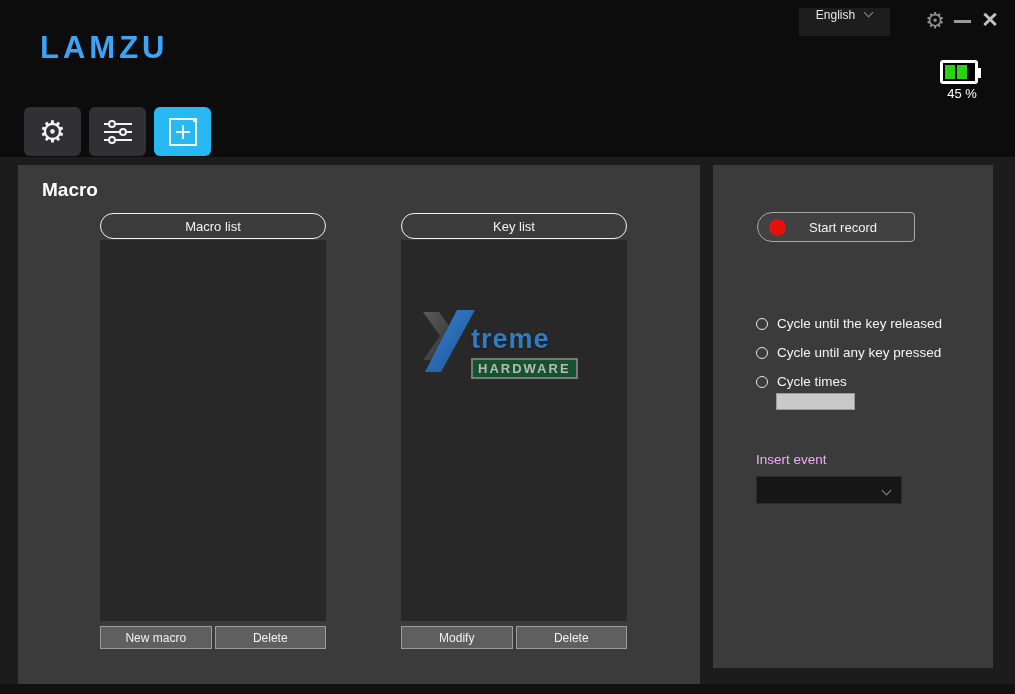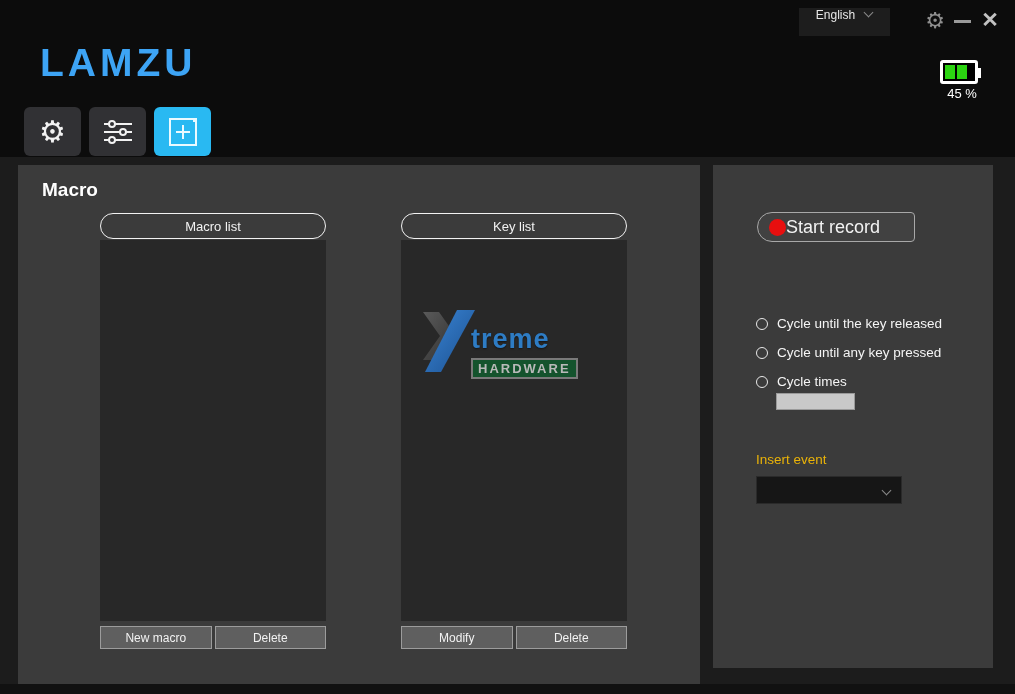--- a/index.html
+++ b/index.html
@@ -12,23 +12,22 @@
     -webkit-font-smoothing:antialiased;
   }
 
   
   .header {
     position:absolute; left:0; top:0; width:1015px; height:157px;
     background:#0c0c0c;
   }
   .logo {
     position:absolute; left:40px; top:30px;
-    font-size:39px; font-weight:700; letter-spacing:4px;
+    font-size:31px; font-weight:700; letter-spacing:4px;
     color:#3da4f5;
-    margin-top:11px;
   }
   .lang-box {
     position:absolute; left:799px; top:8px; width:91px; height:28px;
     background:#1d1d1d; display:flex; 
     justify-content:center; gap:10px; cursor:pointer;
   }
   .lang-box .lang-label { font-size:12px; color:#e8e8e8; }
   .chev { display:inline-block; width:8px; height:8px; position:relative; }
   .chev::before {
     content:""; position:absolute; left:0; top:1px;
@@ -123,21 +122,21 @@
   }
 
   
   .start-record {
     position:absolute; left:44px; top:47px; width:158px; height:30px;
     background:#414141; border:1px solid #a8a8a8;
     border-radius:15px 4px 4px 15px;
     display:flex; align-items:center; cursor:pointer;
   }
   .rec-dot { width:17px; height:17px; border-radius:50%; background:#e80f0f; margin-left:11px; }
-  .start-record span.lbl { flex:1; text-align:left; font-size:18px; color:#f2f2f2; padding-right:14px; }
+  .start-record span.lbl { flex:1; text-align:center; font-size:13px; color:#f2f2f2; padding-right:14px; }
 
   .check-row, .radio-row {
     position:absolute; left:43px; display:flex; align-items:center; gap:9px; cursor:pointer;
   }
   .check-row .box {
     width:12px; height:12px; background:#dfdfdf; border:1px solid #f5f5f5;
     position:relative;
   }
   .check-row .box::after {
     content:""; position:absolute; left:2px; top:1px; width:6px; height:3px;
@@ -146,21 +145,21 @@
   .radio-row .circle {
     width:12px; height:12px; border-radius:50%; border:1px solid #e8e8e8; background:transparent;
   }
   .opt-label { font-size:13.5px; color:#f5f5f5; }
 
   .cycle-input {
     position:absolute; left:63px; top:228px; width:79px; height:17px;
     background:#c9c9c9; border:1px solid #9a9a9a; font-size:12px; padding:0 3px;
     font-family:"Liberation Sans", sans-serif;
   }
-  .insert-label { position:absolute; left:43px; top:287px; font-size:13.5px; color:#eab308; }
+  .insert-label { position:absolute; left:43px; top:287px; font-size:13.5px; color:#f0abfc; }
   .insert-select {
     position:absolute; left:43px; top:311px; width:146px; height:28px;
     background:#161616; border:1px solid #2a2a2a;
     display:flex; align-items:center; justify-content:flex-end; padding-right:10px; cursor:pointer;
   }
 </style>
 </head>
 <body>
 
 <div class="header">

